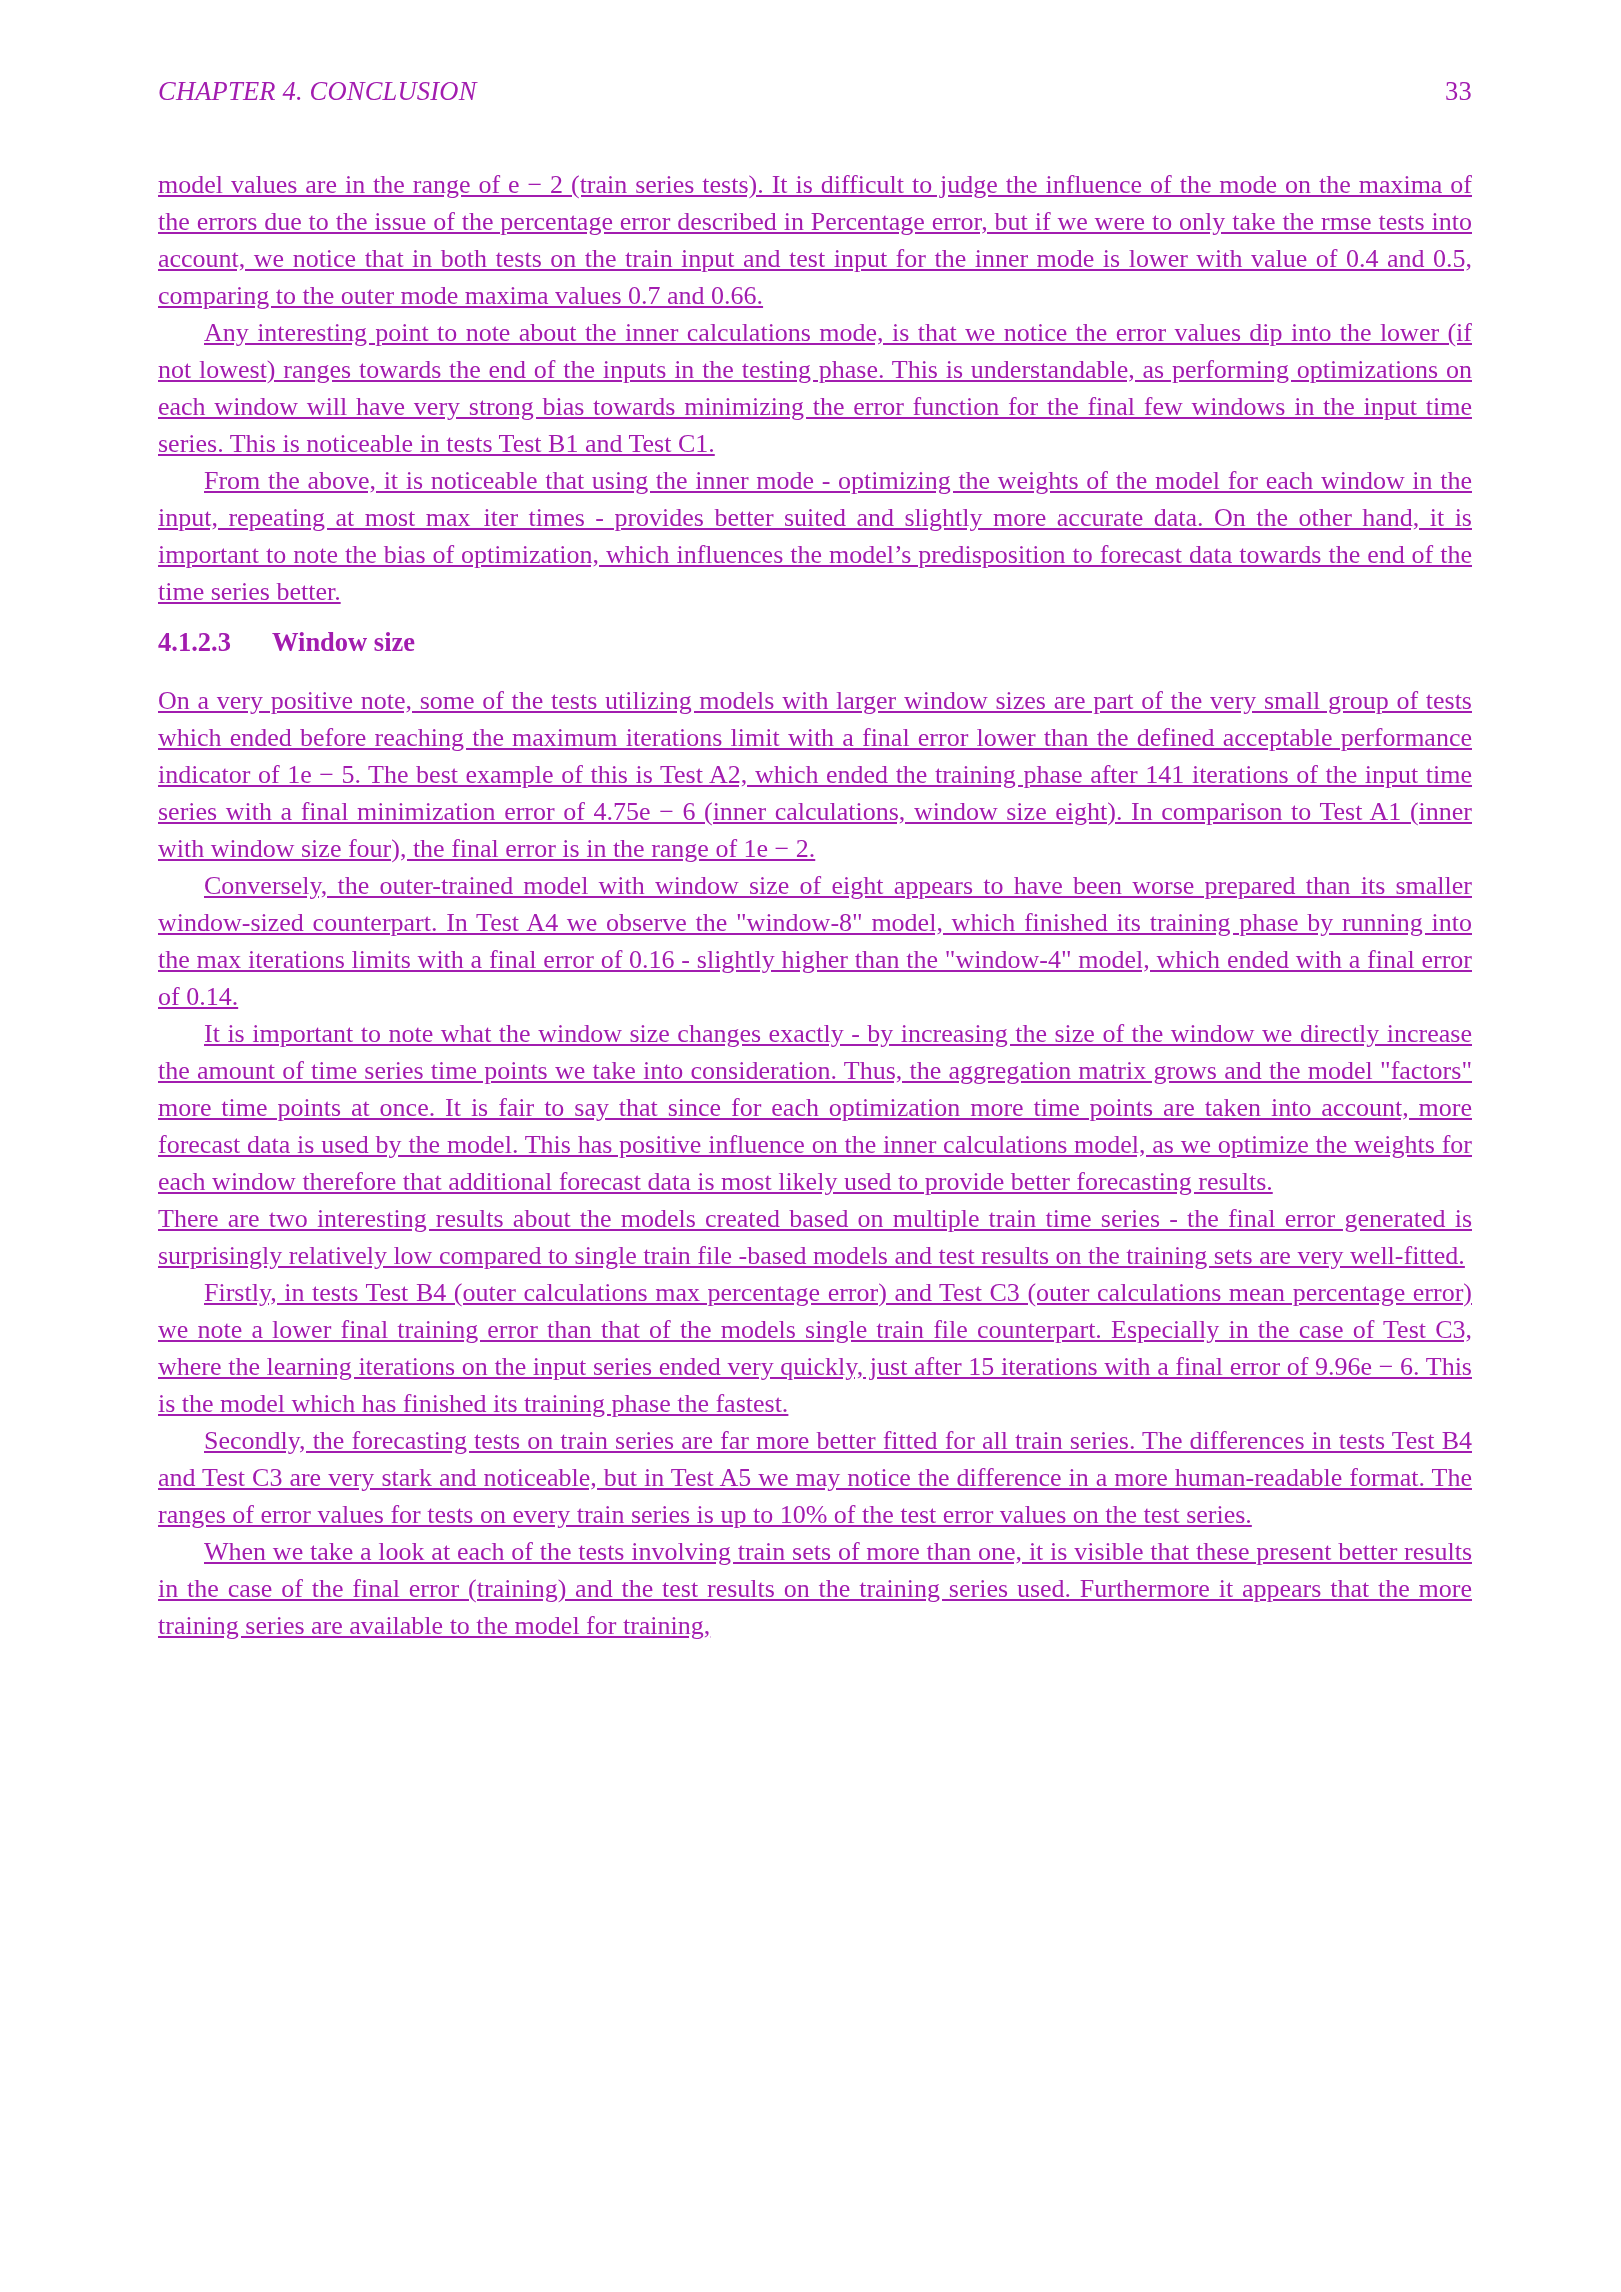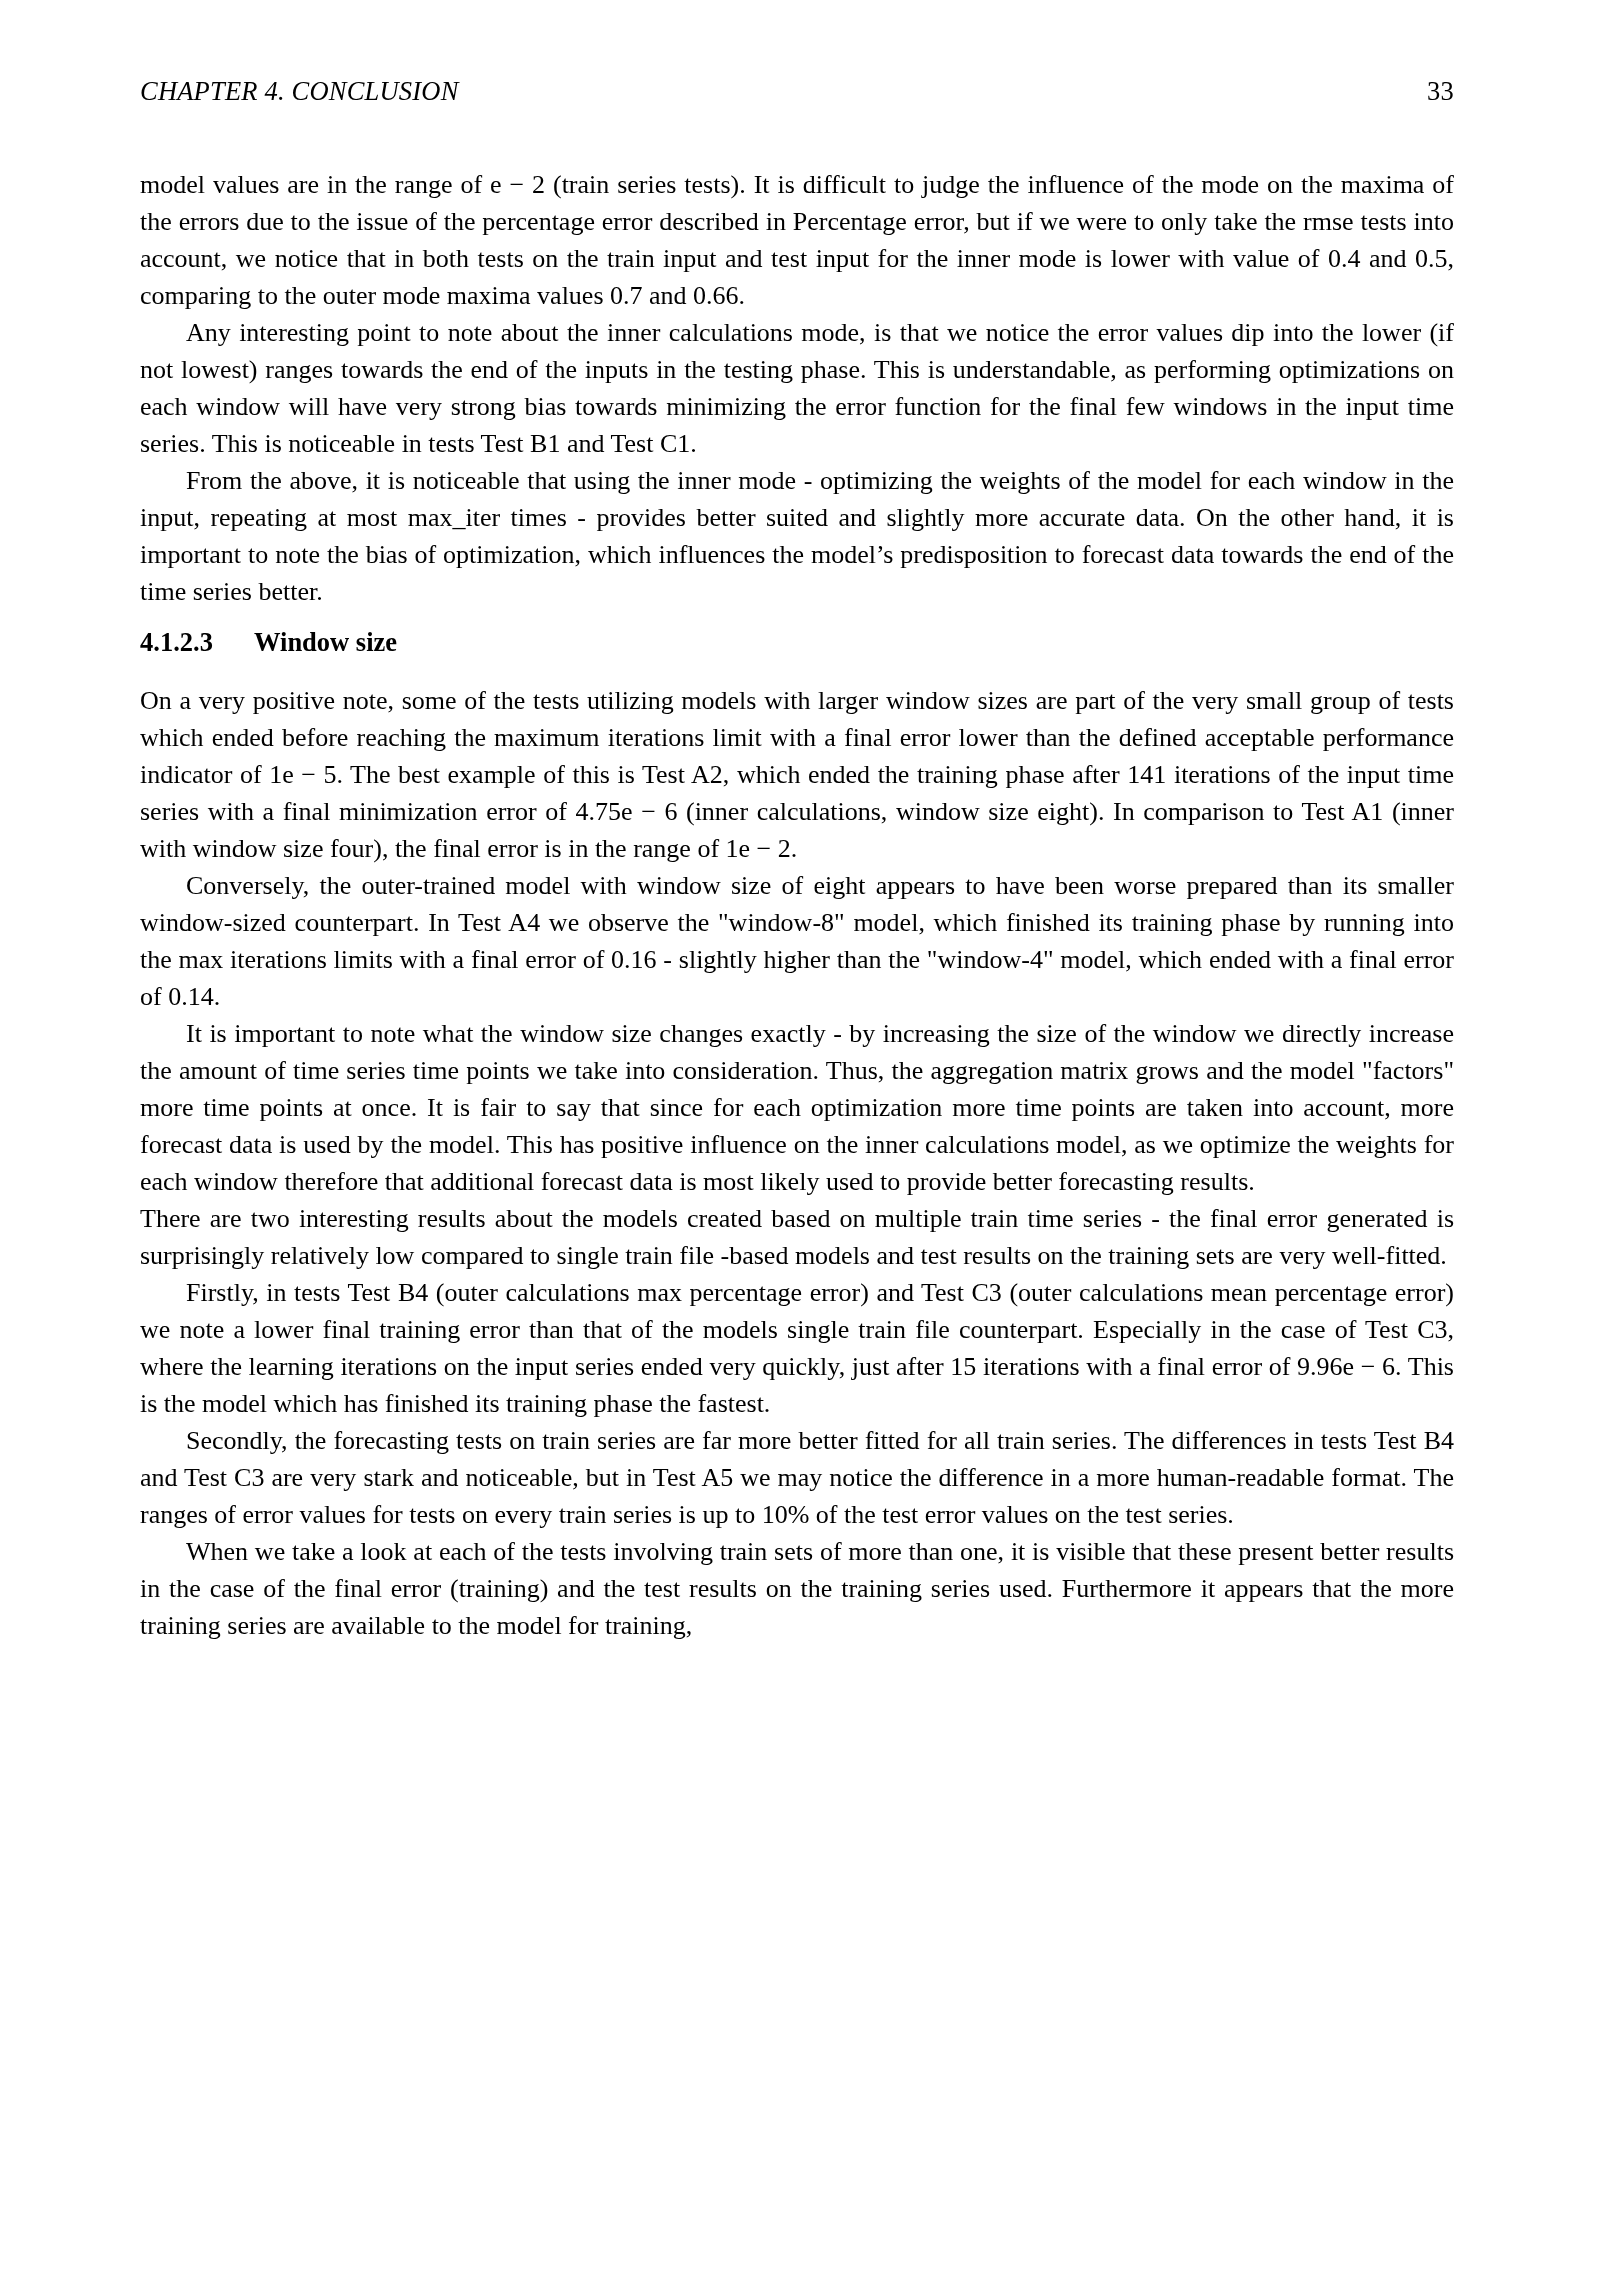--- a/index.html
+++ b/index.html
@@ -1,32 +1,33 @@
 <!DOCTYPE html>
 <html><head>
 <meta charset="utf-8">
 <style>
   html, body { margin: 0; padding: 0; background: #ffffff; }
   body { width: 1621px; height: 2293px; position: relative; overflow: hidden; }
   .page {
-    position: absolute; left: 140px; top: 76px; width: 1314px;
+    position: absolute; left: 158px; top: 76px; width: 1314px;
     font-family: "DejaVu Serif", "Liberation Serif", serif;
-    color: #000000;
+    color: #a21caf;
   }
   .running-header {
     display: flex; justify-content: space-between; align-items: baseline;
     font-family: "Liberation Serif", serif;
     font-style: italic; font-size: 26.5px; letter-spacing: 0.2px;
     height: 39px;
   }
   .running-header .pagenum { font-style: normal; text-align: center; }
   .body-text {
     font-family: "Liberation Serif", serif;
     font-size: 26px; line-height: 37px; text-align: justify;
     hyphens: manual;
+    text-decoration: underline;
   }
   .body-text p { margin: 0; text-indent: 46px; }
   .body-text p.noindent { text-indent: 0; }
   .first-block { margin-top: 51px; }
   .subsection-title {
     font-family: "Liberation Serif", serif;
     font-weight: bold; font-size: 26.5px; line-height: 36px;
     margin-top: 14px; margin-bottom: 21.6px;
   }
   .subsection-title .num { display: inline-block; width: 114px; }

